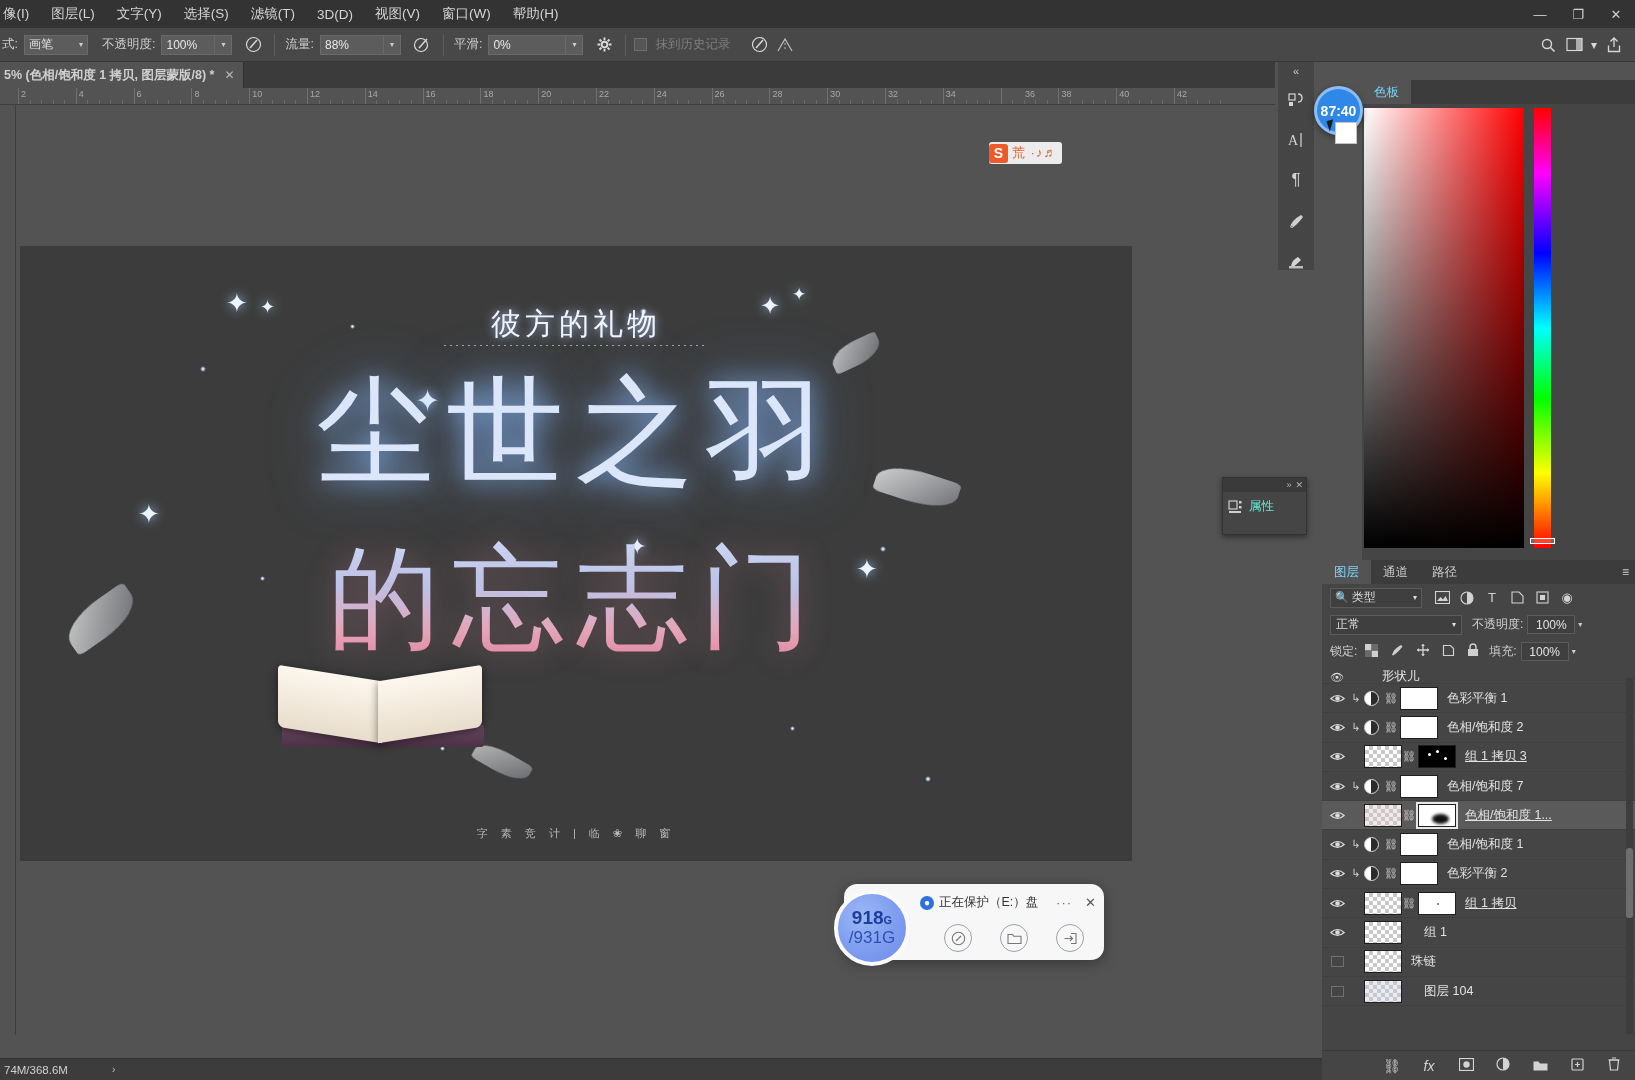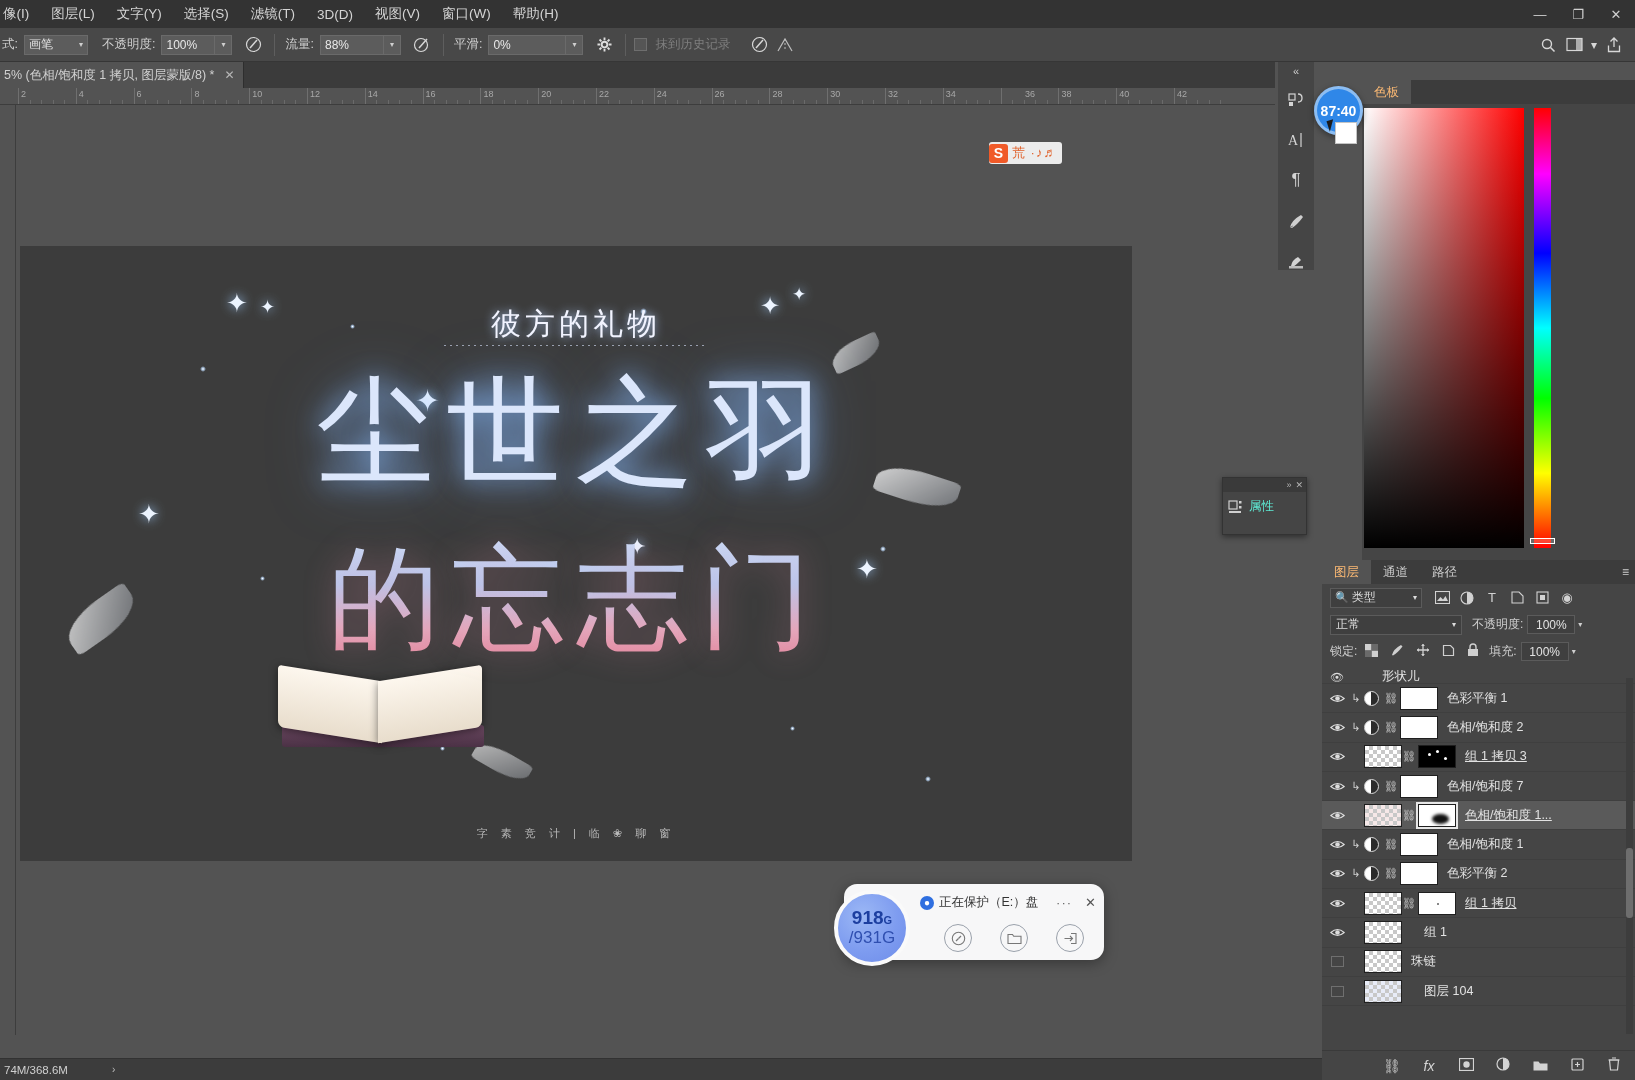--- a/index.html
+++ b/index.html
@@ -66,21 +66,21 @@
   .optionsbar .right { margin-left: auto; display: flex; align-items: center; padding-right: 8px; }
 
   
   .tabbar {
     position: absolute; left: 0; top: 62px; width: 1275px; height: 26px;
     background: #3b3b3b;
   }
   .doc-tab {
     position: absolute; left: 0; top: 0; height: 26px; background: #535353;
     display: flex; align-items: center; padding: 0 8px 0 4px;
-    font-size: 12.5px; color: #d0d0d0; border-right: 1px solid #2e2e2e;
+    font-size: 12.5px; color: #d0d0d0; border-right: 1px solid #2e2e2e; font-weight: bold;
   }
   .doc-tab .x { margin-left: 10px; font-size: 12px; color: #b9b9b9; }
 
   
   .ruler-h {
     position: absolute; left: 0; top: 88px; width: 1275px; height: 17px;
     background: #535353; border-bottom: 1px solid #3d3d3d;
     overflow: hidden;
   }
   .ruler-v {
@@ -191,21 +191,21 @@
   
   .color-panel {
     position: absolute; left: 1362px; top: 80px; width: 273px; height: 480px;
     background: #454545;
   }
   .panel-tabbar { height: 24px; background: #3c3c3c; display: flex; align-items: center; }
   .panel-tab {
     padding: 4px 12px; font-size: 12.5px; color: #cdcdcd; height: 24px;
     display: flex; align-items: center;
   }
-  .panel-tab.active { background: #535353; color: #fdba74; }
+  .panel-tab.active { background: #535353; color: #7dd3fc; }
   .picker-wrap { position: absolute; left: 2px; top: 28px; }
   .picker-sv {
     width: 160px; height: 440px;
     background:
       linear-gradient(to bottom, rgba(0,0,0,0) 0%, #000 100%),
       linear-gradient(to right, #ffffff 0%, #ff0000 100%);
     position: relative;
   }
   .picker-hue {
     position: absolute; left: 170px; top: 0; width: 17px; height: 440px;

